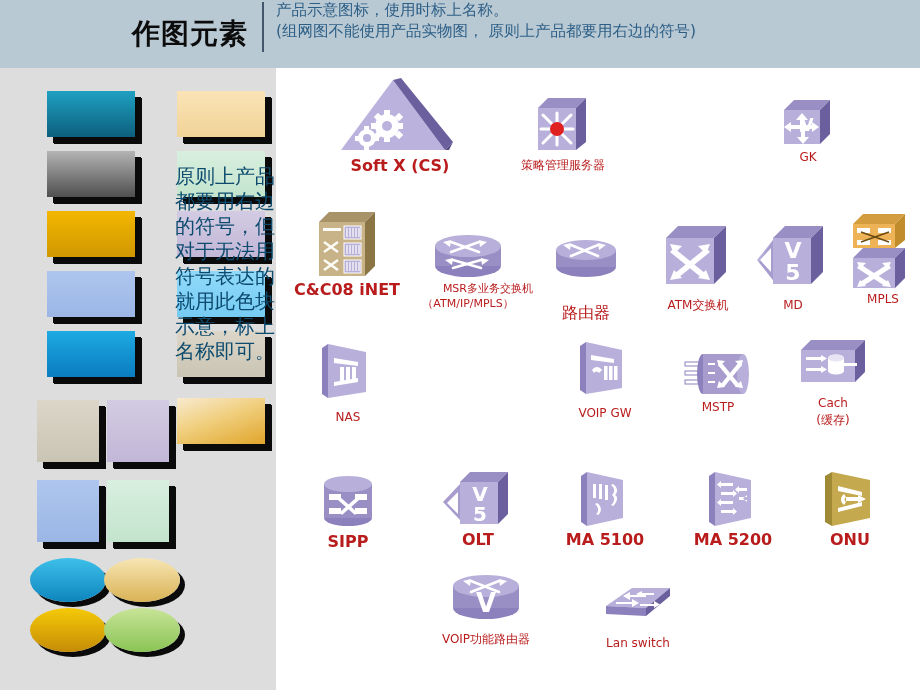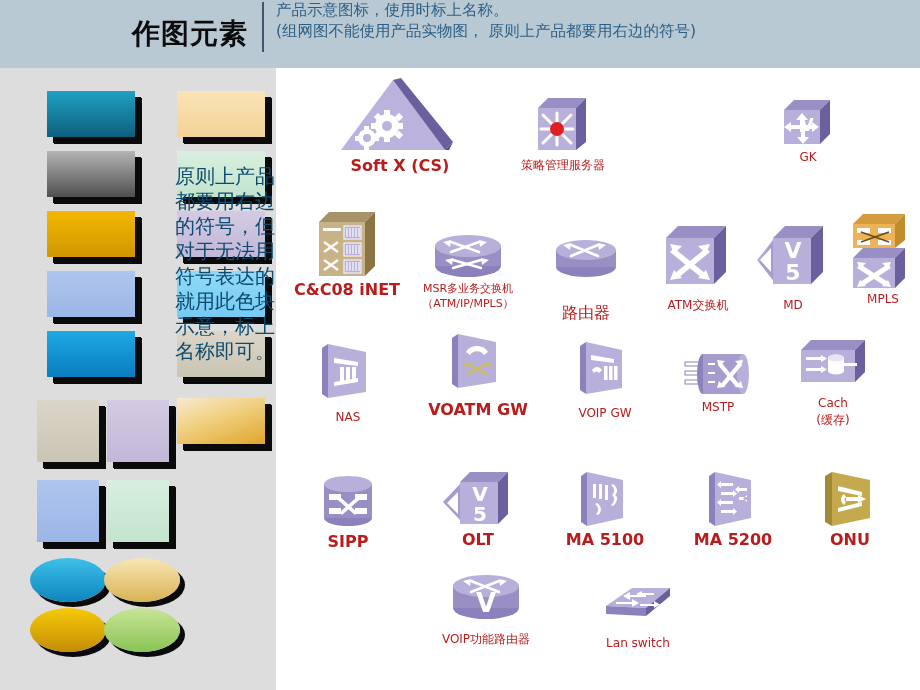--- a/index.html
+++ b/index.html
@@ -276,21 +276,21 @@
             <path d="M52 38 L24 30"></path>
         </g>
         <g fill="#ffffff">
           <polygon points="50,10 58,12 51,17"></polygon>
             <polygon points="22,10 14,12 21,17"></polygon>
           <polygon points="52,28 60,30 53,35"></polygon>
             <polygon points="24,28 16,30 23,35"></polygon>
         </g>
       </svg>
     </div>
-    <div class="cap small" style="">MSR多业务交换机</div>
+    <div class="cap small" style="text-align:right;">MSR多业务交换机</div>
     <div class="cap small">（ATM/IP/MPLS）</div>
   </div>
 
   <div class="cell" style="left:248px;top:165px;width:110px;">
     <div class="glyph" style="height:48px;">
       <svg width="70" height="46" viewBox="0 0 70 46">
         <ellipse cx="35" cy="32" rx="30" ry="10" fill="#8d81bd"></ellipse>
         <rect x="5" y="15" width="60" height="17" fill="#9a8fc4"></rect>
         <ellipse cx="35" cy="15" rx="30" ry="10" fill="#b8b0da"></ellipse>
         <g stroke="#ffffff" stroke-width="2.6" fill="none" stroke-linecap="round">
@@ -380,36 +380,20 @@
           <polygon points="14,46 38,42 38,38 14,42"></polygon>
           <rect x="26" y="27" width="4" height="14"></rect>
           <rect x="32" y="27" width="4" height="14"></rect>
           <rect x="20" y="27" width="4" height="14"></rect>
         </g>
       </svg>
     </div>
     <div class="cap norm" style="margin-top:10px;">NAS</div>
   </div>
 
-  <div class="cell" style="left:130px;top:260px;width:130px;">
-    <div class="glyph" style="height:62px;">
-      <svg width="56" height="60" viewBox="0 0 56 60">
-        <polygon points="8,4 46,12 46,52 8,58" fill="#b8b0da"></polygon>
-        <polygon points="8,4 8,58 2,54 2,8" fill="#8d81bd"></polygon>
-        <path d="M16 22 C20 14 34 14 38 22 L34 25 C31 20 23 20 20 25 Z" fill="#ffffff"></path>
-        <g stroke="#c9be5f" stroke-width="2.4" fill="none" stroke-linecap="round">
-          <path d="M18 34 L36 44"></path>
-            <path d="M36 34 L18 44"></path>
-        </g>
-        <polygon points="36,32 42,34 37,38" fill="#c9be5f"></polygon>
-        <polygon points="18,32 13,34 18,38" fill="#c9be5f"></polygon>
-      </svg>
-    </div>
-    <div class="cap b big" style="margin-top:12px;">VOATM GW</div>
-  </div>
 
   <div class="cell" style="left:262px;top:268px;width:120px;">
     <div class="glyph" style="height:60px;">
       <svg width="54" height="58" viewBox="0 0 54 58">
         <polygon points="8,4 44,12 44,50 8,56" fill="#b8b0da"></polygon>
         <polygon points="8,4 8,56 2,52 2,8" fill="#8d81bd"></polygon>
         <g fill="#ffffff">
           <polygon points="13,17 36,21 36,25 13,22"></polygon>
           <path d="M14 32 C17 28 21 28 24 32 L21 35 C19 33 18 33 16 35 Z"></path>
           <rect x="26" y="28" width="3.5" height="14"></rect>

